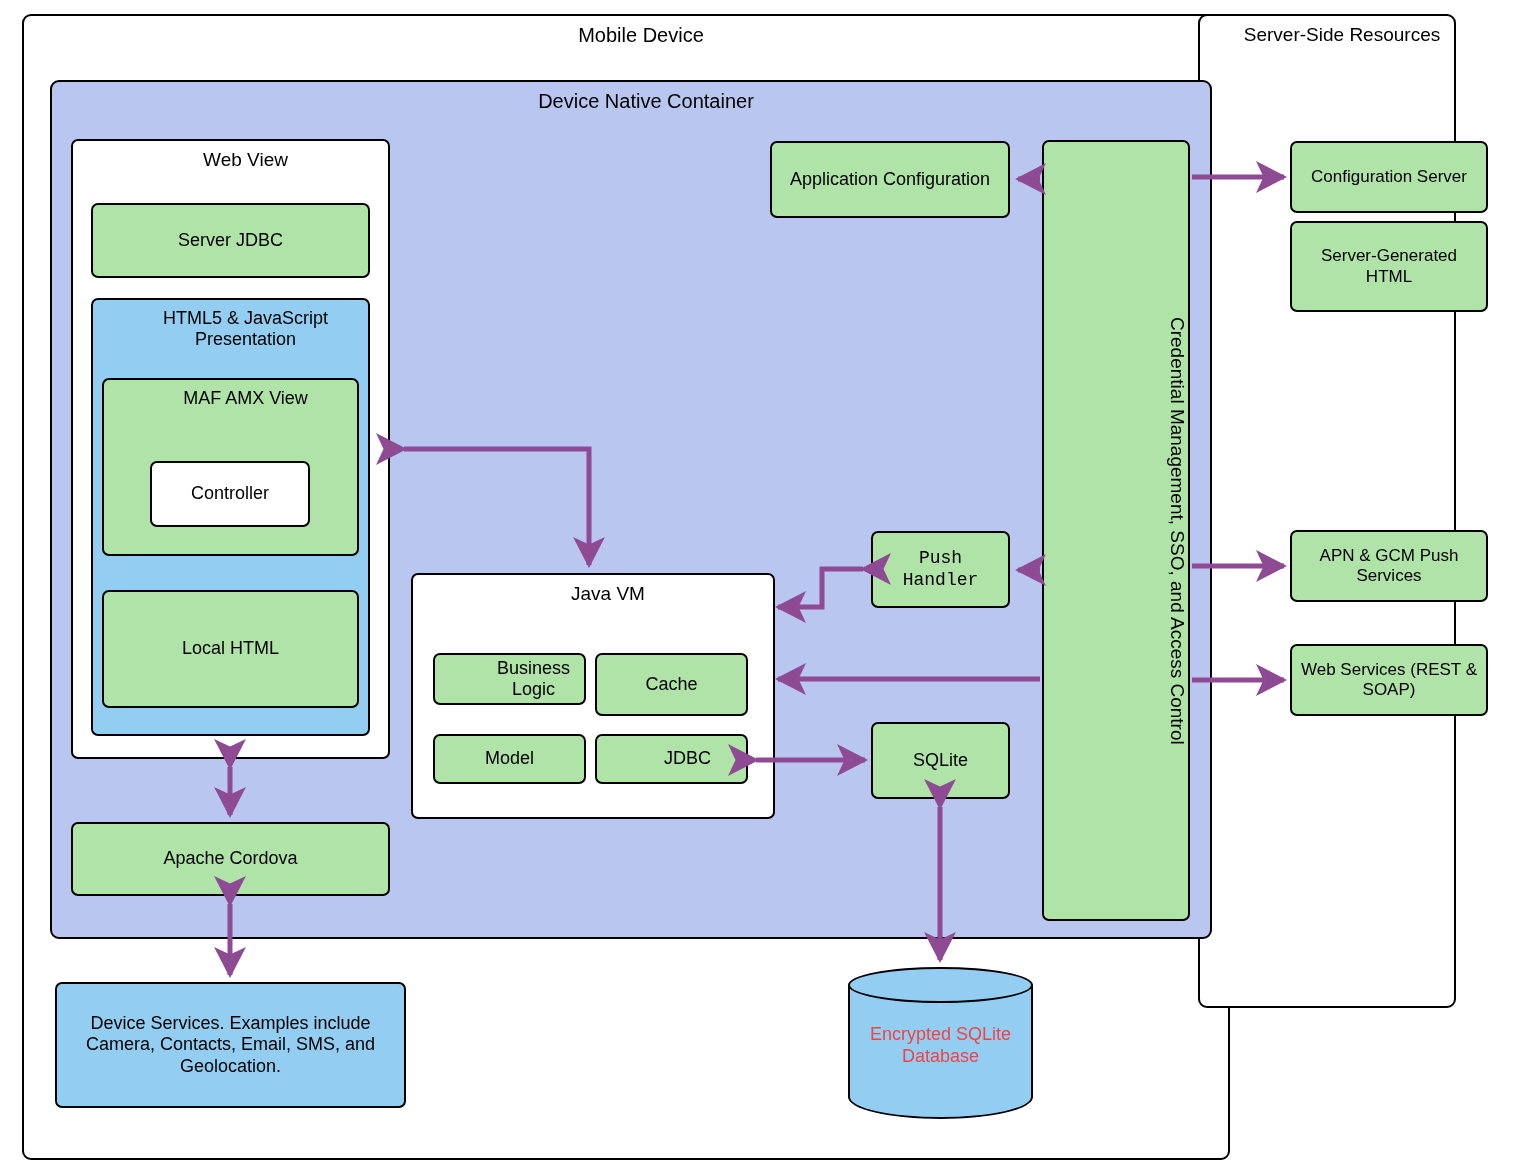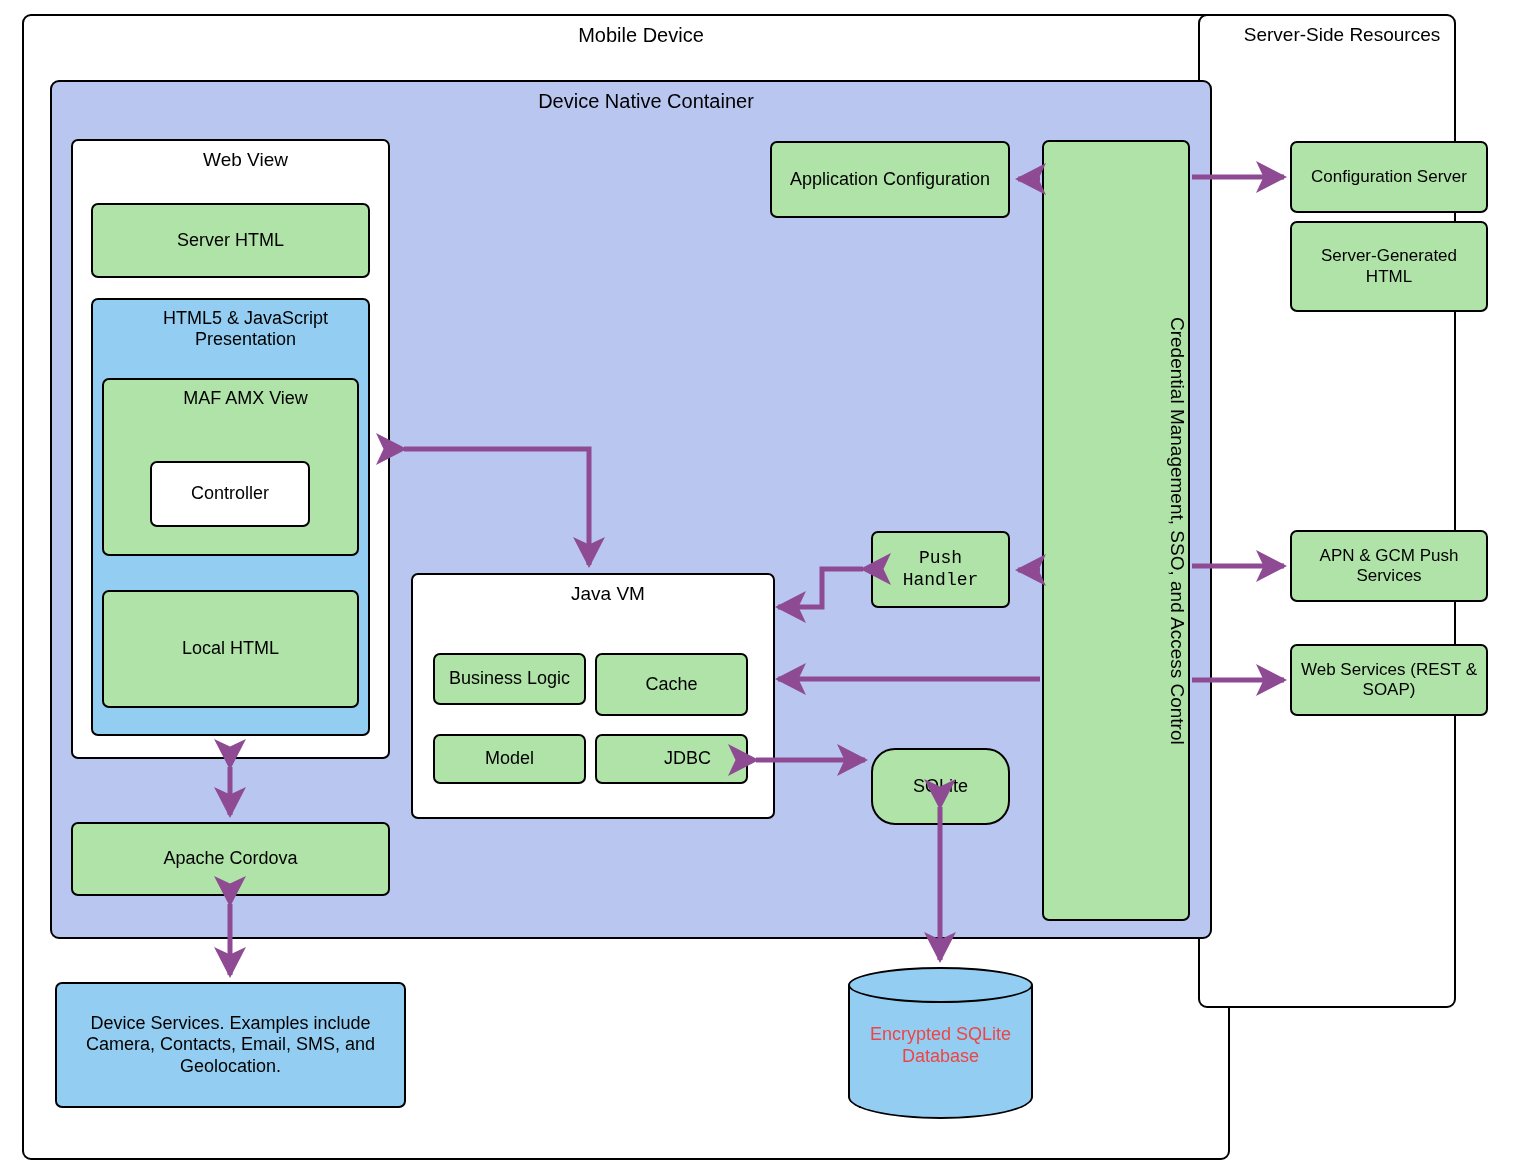--- a/index.html
+++ b/index.html
@@ -124,21 +124,21 @@
 
   <div class="box lav panel toplbl" style="left:50px; top:80px; width:1162px; height:859px;">
     <span class="lbl fs20">Device Native Container</span>
   </div>
 
   <div class="box plain toplbl" style="left:71px; top:139px; width:319px; height:620px;">
     <span class="lbl fs19">Web View</span>
   </div>
 
   <div class="box green center" style="left:91px; top:203px; width:279px; height:75px;">
-    <span class="lbl fs18">Server HTML</span>
+    <span class="lbl fs18">Server JDBC</span>
   </div>
 
   <div class="box sky toplbl" style="left:91px; top:298px; width:279px; height:438px;">
     <span class="lbl fs18">HTML5 &amp; JavaScript Presentation</span>
   </div>
 
   <div class="box green toplbl" style="left:102px; top:378px; width:257px; height:178px;">
     <span class="lbl fs18">MAF AMX View</span>
   </div>
 
@@ -155,42 +155,42 @@
   </div>
 
   <div class="box sky center" style="left:55px; top:982px; width:351px; height:126px;">
     <span class="lbl fs18">Device Services. Examples include Camera, Contacts, Email, SMS, and Geolocation.</span>
   </div>
 
   <div class="box plain toplbl" style="left:411px; top:573px; width:364px; height:246px;">
     <span class="lbl fs19">Java VM</span>
   </div>
 
-  <div class="box green center" style="left:433px; top:653px; width:153px; height:52px;">
+  <div class="box green center" style="left:433px; top:653px; width:153px; height:52px;padding-left:48px;">
     <span class="lbl fs18">Business Logic</span>
   </div>
   <div class="box green center" style="left:595px; top:653px; width:153px; height:63px;">
     <span class="lbl fs18">Cache</span>
   </div>
   <div class="box green center" style="left:433px; top:734px; width:153px; height:50px;">
     <span class="lbl fs18">Model</span>
   </div>
   <div class="box green center" style="left:595px; top:734px; width:153px; height:50px;padding-left:32px;">
     <span class="lbl fs18">JDBC</span>
   </div>
 
   <div class="box green center" style="left:770px; top:141px; width:240px; height:77px;">
     <span class="lbl fs18">Application Configuration</span>
   </div>
 
   <div class="box green center" style="left:871px; top:531px; width:139px; height:77px;font-family:Liberation Mono, monospace;">
     <span class="lbl fs18">Push Handler</span>
   </div>
 
-  <div class="box green center" style="left:871px; top:748px; width:139px; height:77px;border-radius:24px;">
+  <div class="box green center" style="left:871px; top:722px; width:139px; height:77px;">
     <span class="lbl fs18">SQLite</span>
   </div>
 
   <div class="vbar" style="left:1042px; top:140px; width:148px; height:781px;">
     <span class="lbl">Credential Management, SSO, and Access Control</span>
   </div>
 
   <div class="cyl" style="left:848px; top:967px; width:185px; height:152px;">
     <div class="body"></div>
     <div class="top"></div>

